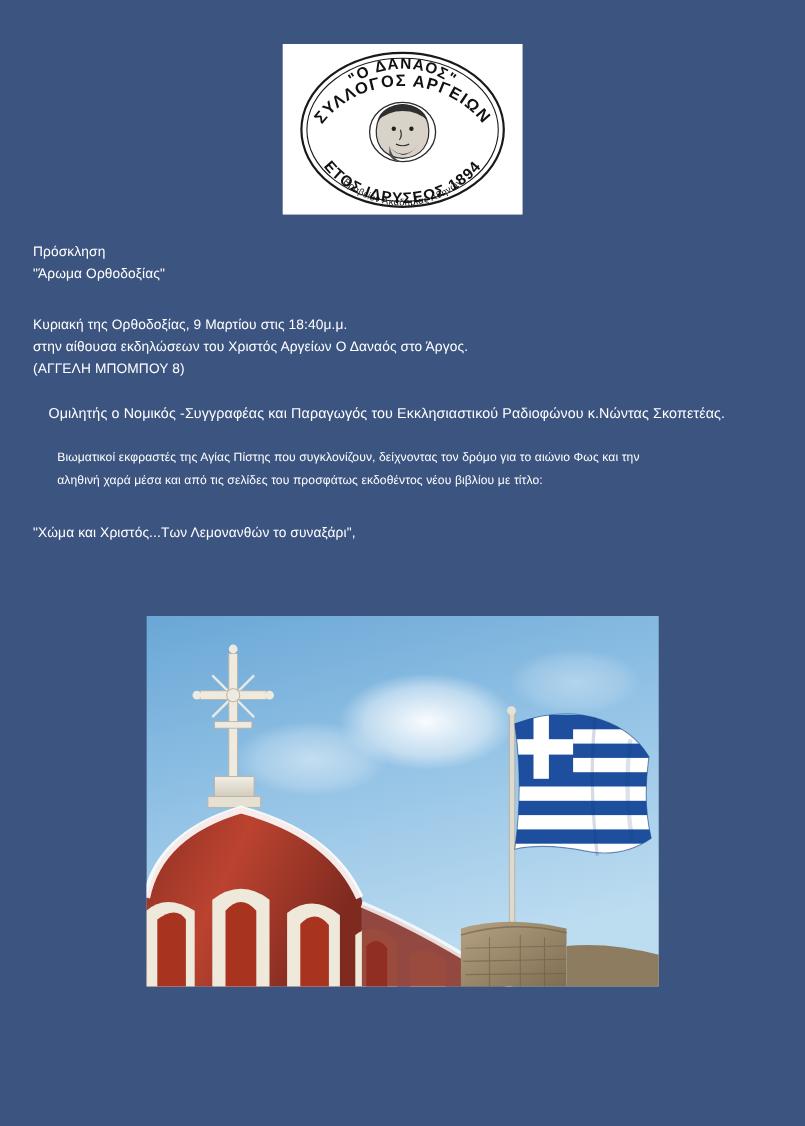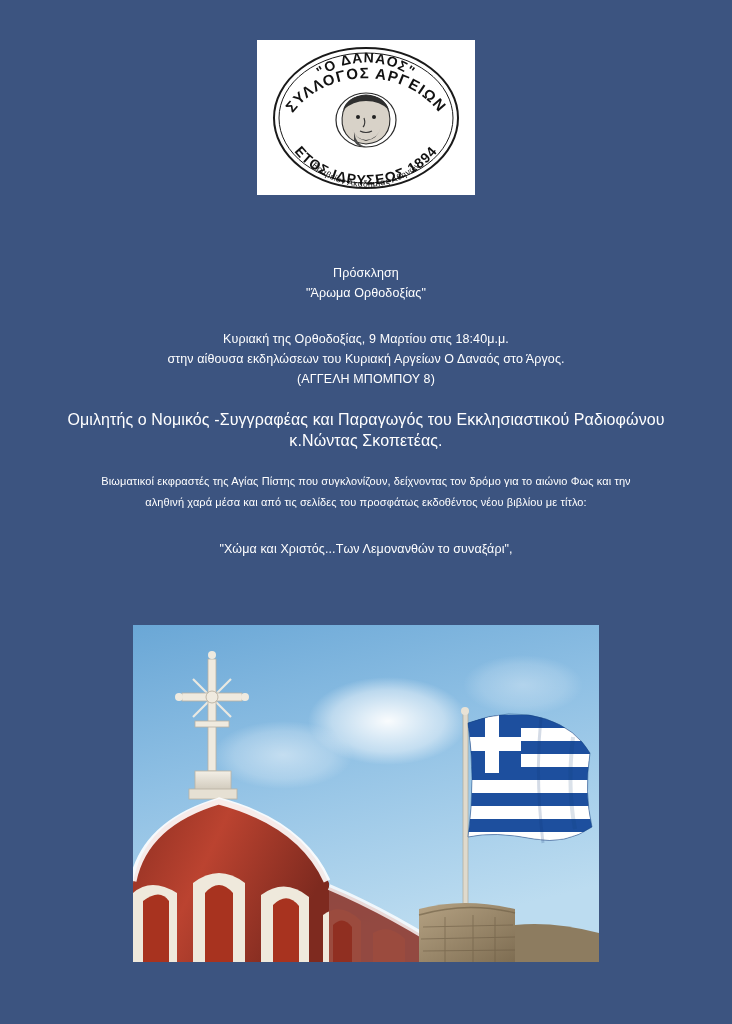--- a/index.html
+++ b/index.html
@@ -34,36 +34,36 @@
     background: #ffffff;
     position: relative;
     overflow: hidden;
   }
   .logo-svg { display: block; }
 
   
   .text-block {
     width: 692px;
     padding: 0 10px;
-    margin-top: 68px;
-    text-align: center;
+    margin-top: 24px;
+    text-align: left;
   }
   .line {
     font-size: 12.5px;
     line-height: 20px;
     letter-spacing: 0.1px;
     white-space: pre-wrap;
   }
   .invite-title { font-size: 12.5px; }
   .gap-m { height: 20px; }
   .gap-l { height: 26px; }
 
   .wide {
     padding: 0 14px;
-    font-size: 16px;
+    font-size: 13px;
     line-height: 21px;
   }
   .wide-2 {
     padding: 0 22px;
     font-size: 11px;
     line-height: 21px;
   }
   .book-title { font-size: 12.5px; }
 
   
@@ -125,21 +125,21 @@
   </div>
 
   <div class="text-block">
 
     <div class="line invite-title">Πρόσκληση</div>
     <div class="line">"Άρωμα Ορθοδοξίας"</div>
 
     <div class="gap-l"></div>
 
     <div class="line">Κυριακή της Ορθοδοξίας, 9 Μαρτίου στις 18:40μ.μ.</div>
-    <div class="line">στην αίθουσα εκδηλώσεων του Κυριακή Αργείων Ο Δαναός στο Άργος.</div>
+    <div class="line">στην αίθουσα εκδηλώσεων του Χριστός Αργείων Ο Δαναός στο Άργος.</div>
     <div class="line">(ΑΓΓΕΛΗ ΜΠΟΜΠΟΥ 8)</div>
 
     <div class="gap-m"></div>
 
     <div class="line wide">Ομιλητής ο Νομικός -Συγγραφέας και Παραγωγός του Εκκλησιαστικού Ραδιοφώνου κ.Νώντας Σκοπετέας.</div>
 
     <div class="gap-m"></div>
 
     <div class="line wide-2">Βιωματικοί εκφραστές της Αγίας Πίστης που συγκλονίζουν, δείχνοντας τον δρόμο για το αιώνιο Φως και την</div>
     <div class="line wide-2">αληθινή χαρά μέσα και από τις σελίδες του προσφάτως εκδοθέντος νέου βιβλίου με τίτλο:</div>

